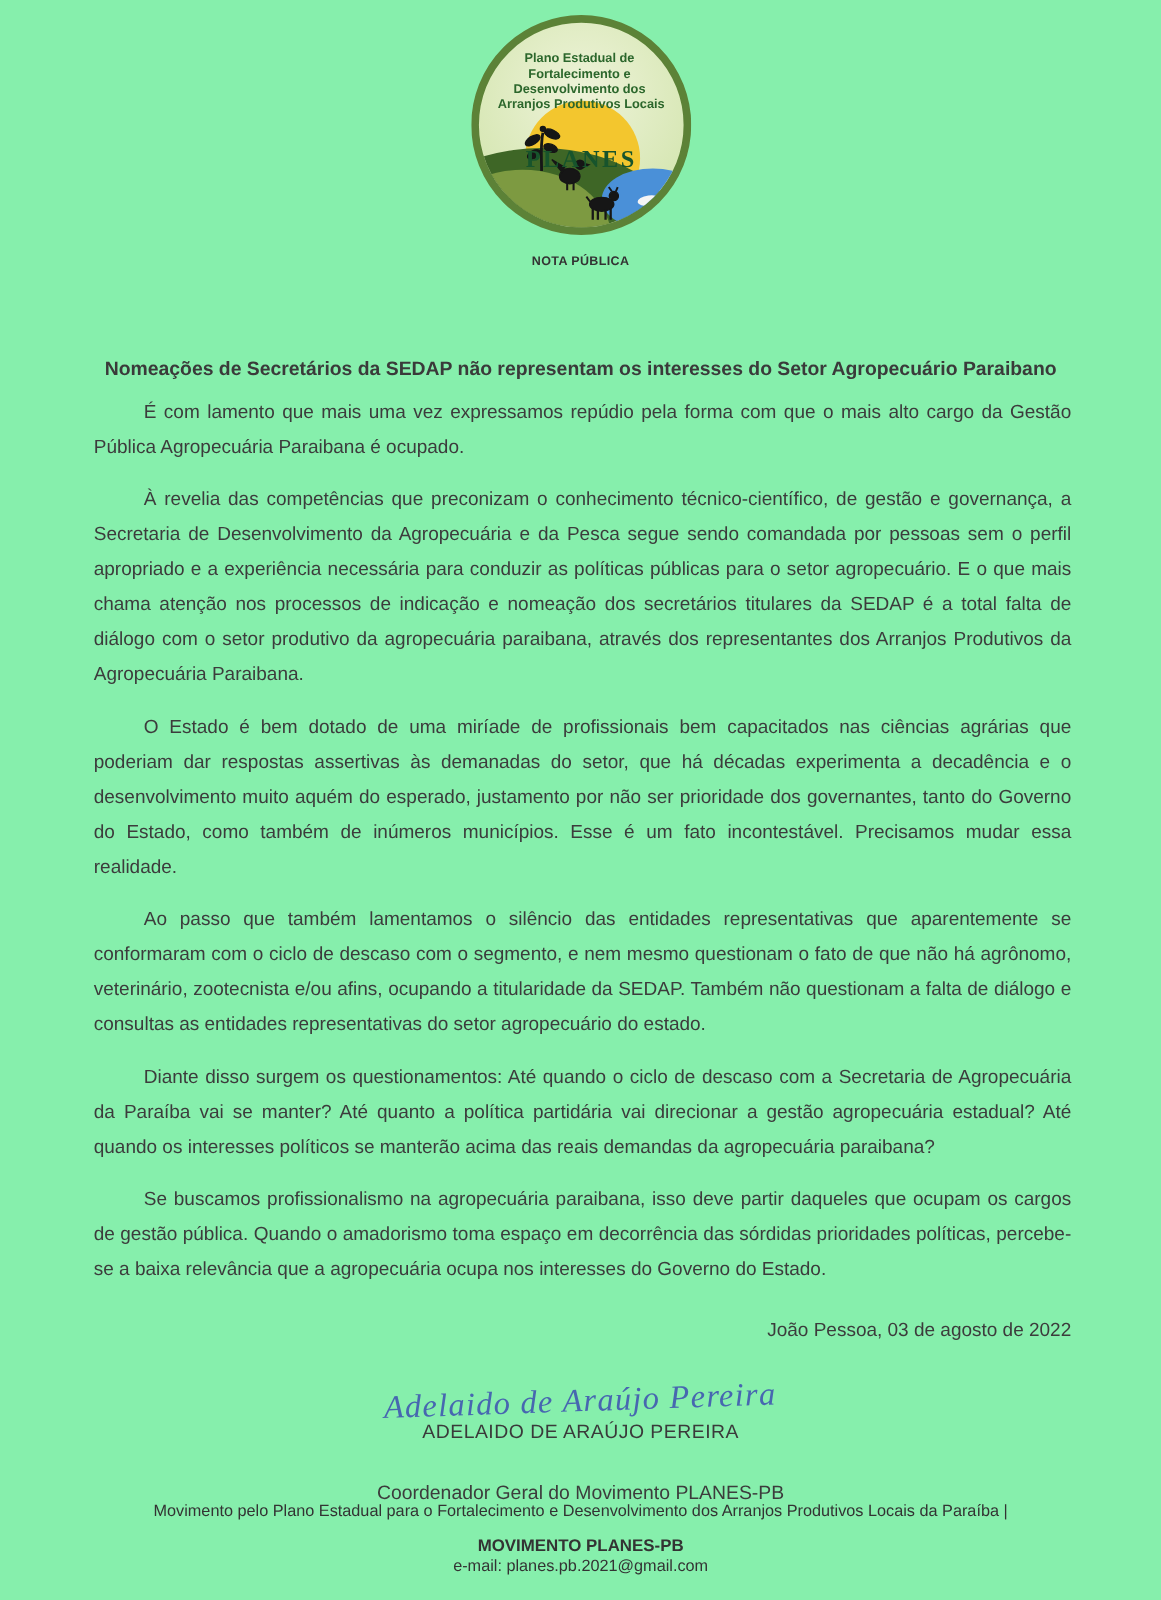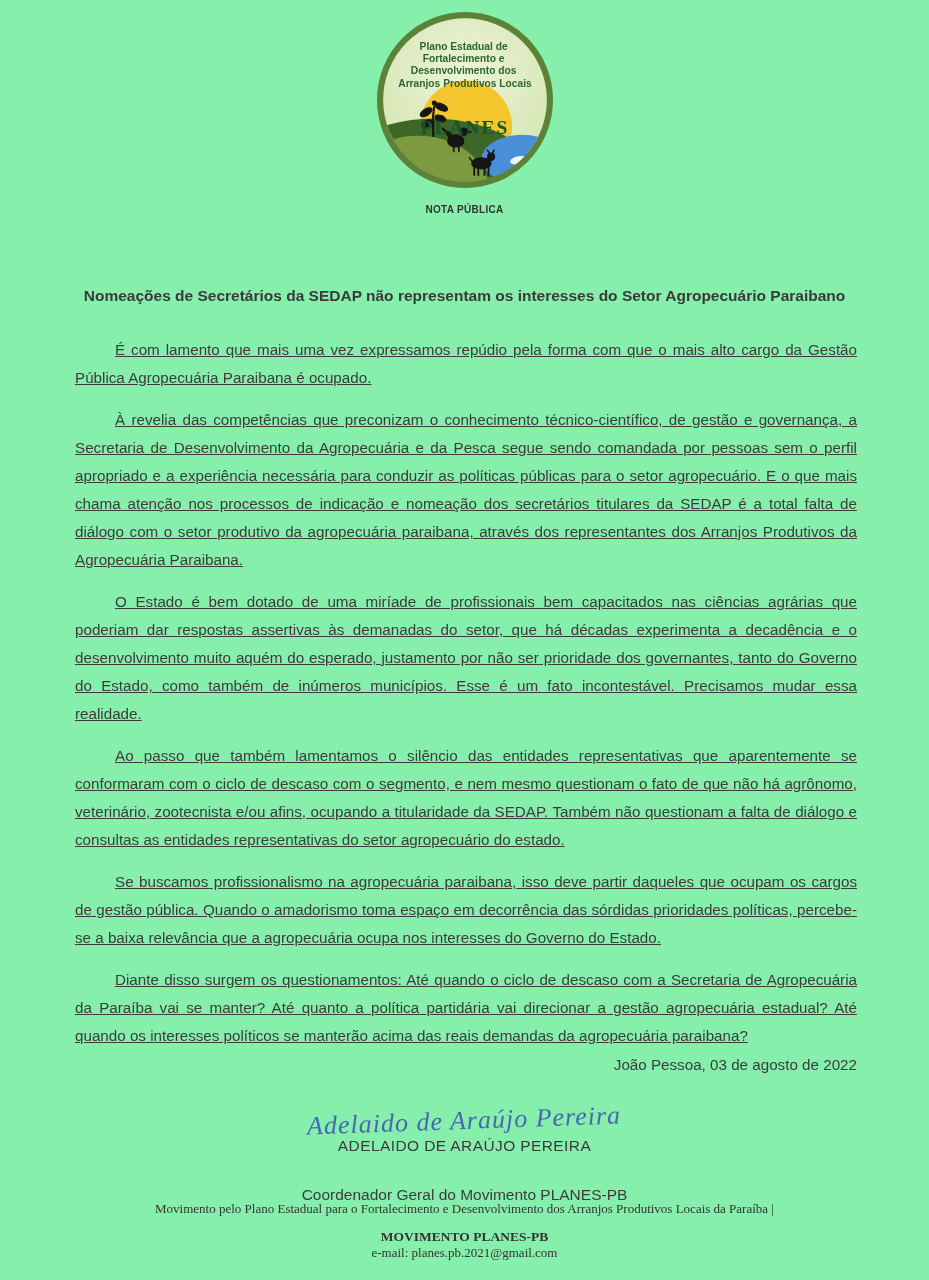--- a/index.html
+++ b/index.html
@@ -25,25 +25,24 @@
     letter-spacing:0.3px; color:#333;
   }
   .subtitle {
     position:absolute; top:242px; left:50%;
     transform:translateX(-50%);
     width:770px; text-align:center;
     font-weight:bold; 
     font-size:15.5px; line-height:28px; color:#3a3a3a;margin-top:40px;
   }
   .bodytext {
-    position:absolute; top:336px; left:75px;
+    position:absolute; top:316px; left:75px;
     width:782px;
     font-size:15.2px; line-height:28px;
     text-align:justify;
-    text-decoration:underline;
   }
   .bodytext p { margin:0 0 14px 0; text-indent:40px; }
   .dateline {
     position:absolute; top:1056px; right:72px;
     font-size:15.2px;
   }
   .signature-block {
     position:absolute; top:1106px; left:0;
     width:100%; text-align:center;
   }
@@ -56,21 +55,21 @@
     letter-spacing:1px;
   }
   .signer-name {
     font-size:15.5px; letter-spacing:0.4px;
     color:#3a3a3a; margin-top:1px;
   }
   .signer-role { margin-top:31px; font-size:15.5px; }
   .footer {
     position:absolute; top:1201px; left:0;
     width:100%; text-align:center;
-    font-family:Liberation Serif, serif;
+    font-family:Liberation Sans, sans-serif;
     font-size:13px; color:#333;
     line-height:16px;
   }
   .footer .bold-line { font-weight:bold; font-size:13.5px; margin-top:12px; }
 </style>
 </head>
 <body>
 
 <div class="page">
 
@@ -147,22 +146,22 @@
 
   <div class="title">NOTA PÚBLICA</div>
 
   <div class="subtitle">Nomeações de Secretários da SEDAP não representam os interesses do Setor Agropecuário Paraibano</div>
 
   <div class="bodytext">
     <p>É com lamento que mais uma vez expressamos repúdio pela forma com que o mais alto cargo da Gestão Pública Agropecuária Paraibana é ocupado.</p>
     <p>À revelia das competências que preconizam o conhecimento técnico-científico, de gestão e governança, a Secretaria de Desenvolvimento da Agropecuária e da Pesca segue sendo comandada por pessoas sem o perfil apropriado e a experiência necessária para conduzir as políticas públicas para o setor agropecuário. E o que mais chama atenção nos processos de indicação e nomeação dos secretários titulares da SEDAP é a total falta de diálogo com o setor produtivo da agropecuária paraibana, através dos representantes dos Arranjos Produtivos da Agropecuária Paraibana.</p>
     <p>O Estado é bem dotado de uma miríade de profissionais bem capacitados nas ciências agrárias que poderiam dar respostas assertivas às demanadas do setor, que há décadas experimenta a decadência e o desenvolvimento muito aquém do esperado, justamento por não ser prioridade dos governantes, tanto do Governo do Estado, como também de inúmeros municípios. Esse é um fato incontestável. Precisamos mudar essa realidade.</p>
     <p>Ao passo que também lamentamos o silêncio das entidades representativas que aparentemente se conformaram com o ciclo de descaso com o segmento, e nem mesmo questionam o fato de que não há agrônomo, veterinário, zootecnista e/ou afins, ocupando a titularidade da SEDAP. Também não questionam a falta de diálogo e consultas as entidades representativas do setor agropecuário do estado.</p>
+    <p>Diante disso surgem os questionamentos: Até quando o ciclo de descaso com a Secretaria de Agropecuária da Paraíba vai se manter? Até quanto a política partidária vai direcionar a gestão agropecuária estadual? Até quando os interesses políticos se manterão acima das reais demandas da agropecuária paraibana?</p>
     <p>Se buscamos profissionalismo na agropecuária paraibana, isso deve partir daqueles que ocupam os cargos de gestão pública. Quando o amadorismo toma espaço em decorrência das sórdidas prioridades políticas, percebe-se a baixa relevância que a agropecuária ocupa nos interesses do Governo do Estado.</p>
-    <p>Diante disso surgem os questionamentos: Até quando o ciclo de descaso com a Secretaria de Agropecuária da Paraíba vai se manter? Até quanto a política partidária vai direcionar a gestão agropecuária estadual? Até quando os interesses políticos se manterão acima das reais demandas da agropecuária paraibana?</p>
   </div>
 
   <div class="dateline">João Pessoa, 03 de agosto de 2022</div>
 
   <div class="signature-block">
     <div>
       <span class="handwritten">Adelaido de Araújo Pereira</span>
     </div>
     <div class="signer-name">ADELAIDO DE ARAÚJO PEREIRA</div>
     <div class="signer-role">Coordenador Geral do Movimento PLANES-PB</div>

